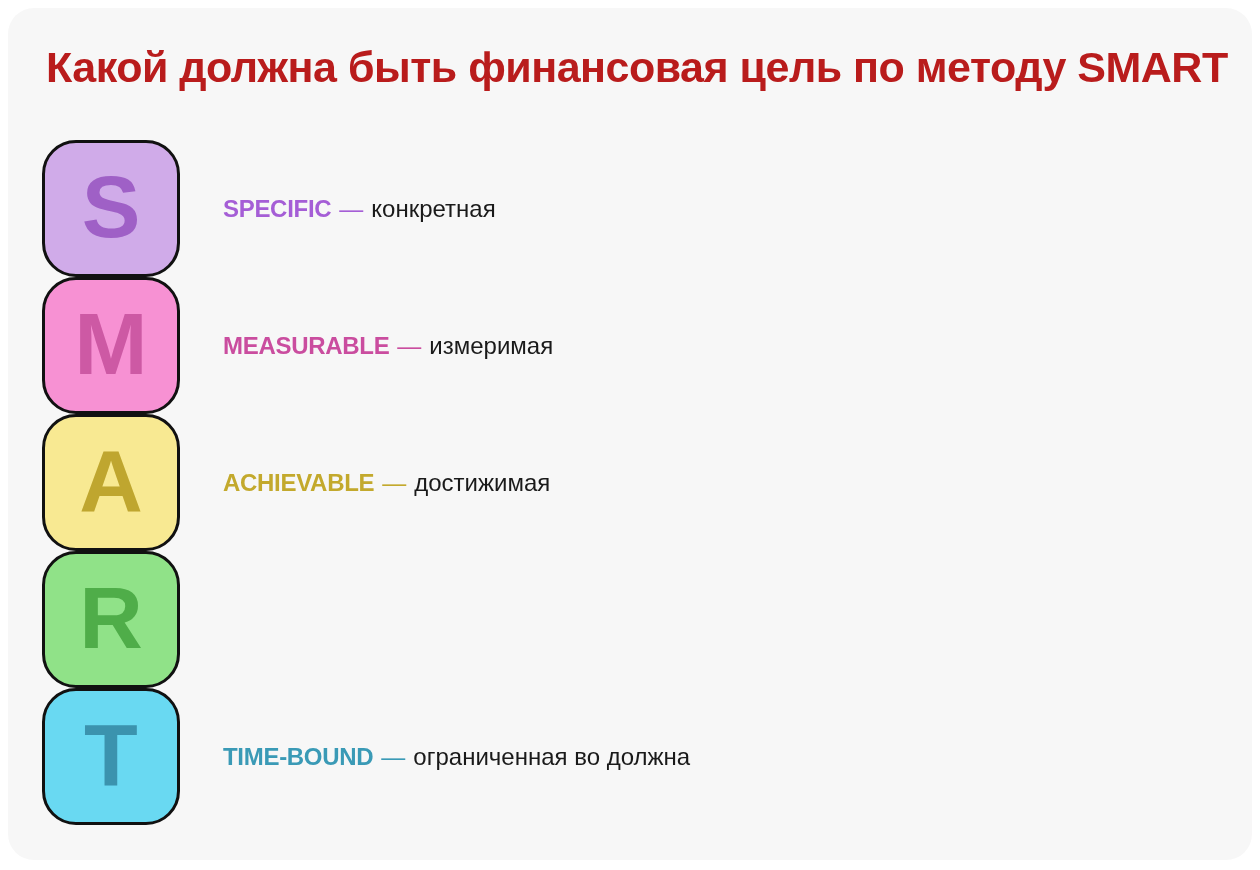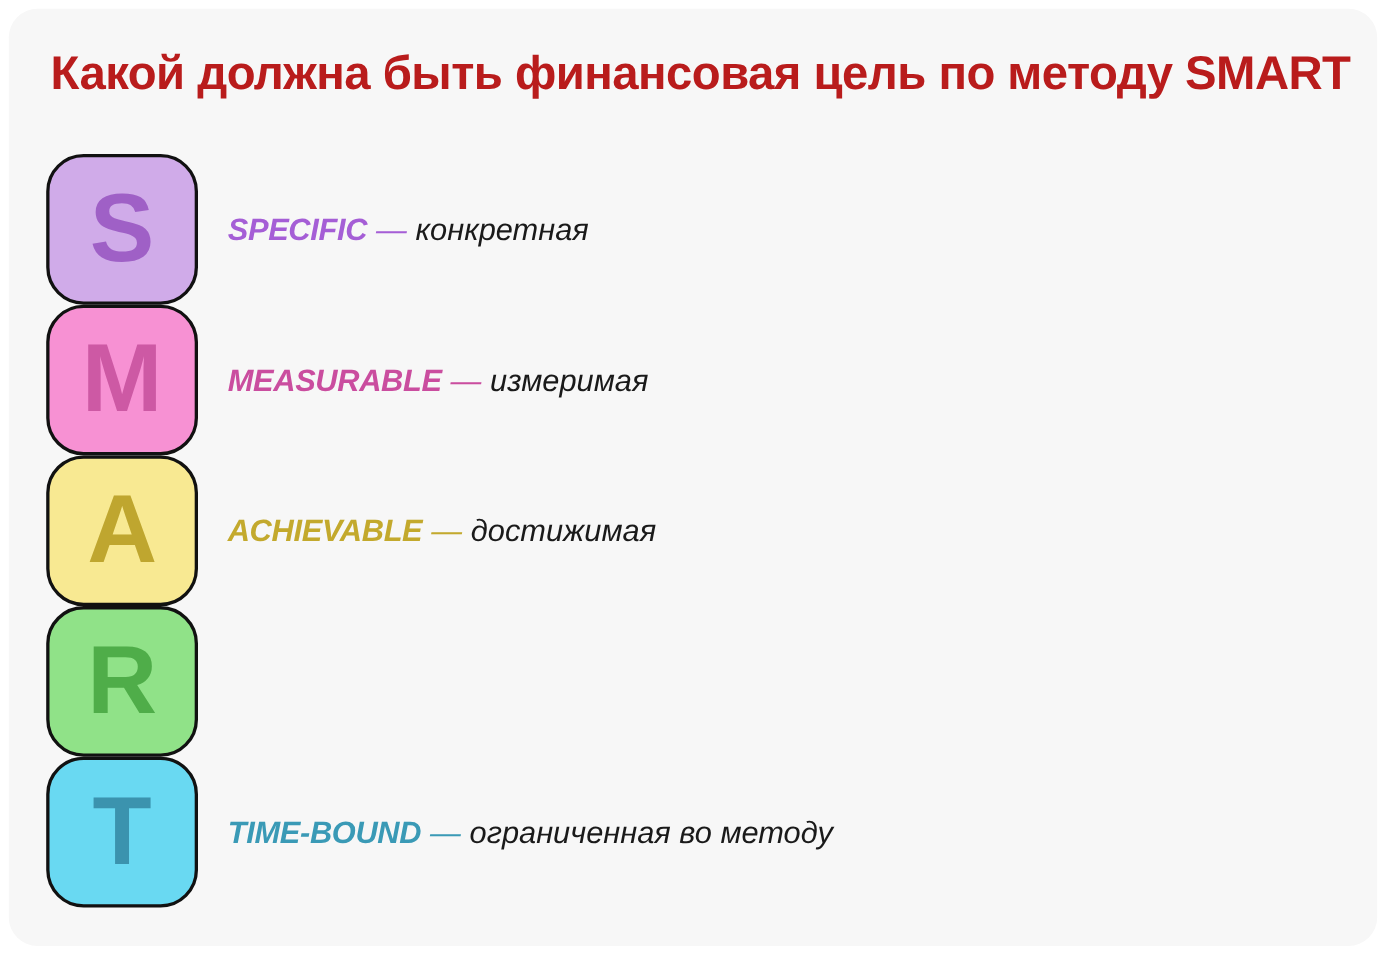--- a/index.html
+++ b/index.html
@@ -56,25 +56,24 @@
     flex: none;
   }
   .tile-letter {
     font-size: 88px;
     font-weight: 700;
     line-height: 1;
     color: var(--letter-color, #555);
     transform: translateY(-2px);
   }
   .label {
-    margin-left: 27px;
-    font-size: 28px;
+    margin-left: 43px;
+    font-size: 24px;
     white-space: nowrap;
     color: #1a1a1a;
-    font-style: italic;
   }
   .term {
     font-weight: 700;
     letter-spacing: -0.3px;
     color: var(--label-color, #555);
   }
   .dash {
     font-weight: 400;
     color: var(--label-color, #555);
     margin: 0 8px;
@@ -123,18 +122,18 @@
       <div class="tile" style="border-color: rgb(17, 17, 17);">
         <span class="tile-letter">R</span>
       </div>
     </div>
 
     <div class="row" style="--tile-bg: #69d9f2; --letter-color: #3b93ae; --label-color: #3a9ab6;">
       <div class="tile" style="border-color: rgb(17, 17, 17);">
         <span class="tile-letter">T</span>
       </div>
       <div class="label">
-        <span class="term">TIME-BOUND</span><span class="dash">—</span><span class="translation">ограниченная во методу</span>
+        <span class="term">TIME-BOUND</span><span class="dash">—</span><span class="translation">ограниченная во должна</span>
       </div>
     </div>
 
   </div>
 </div>
 
 </body></html>

